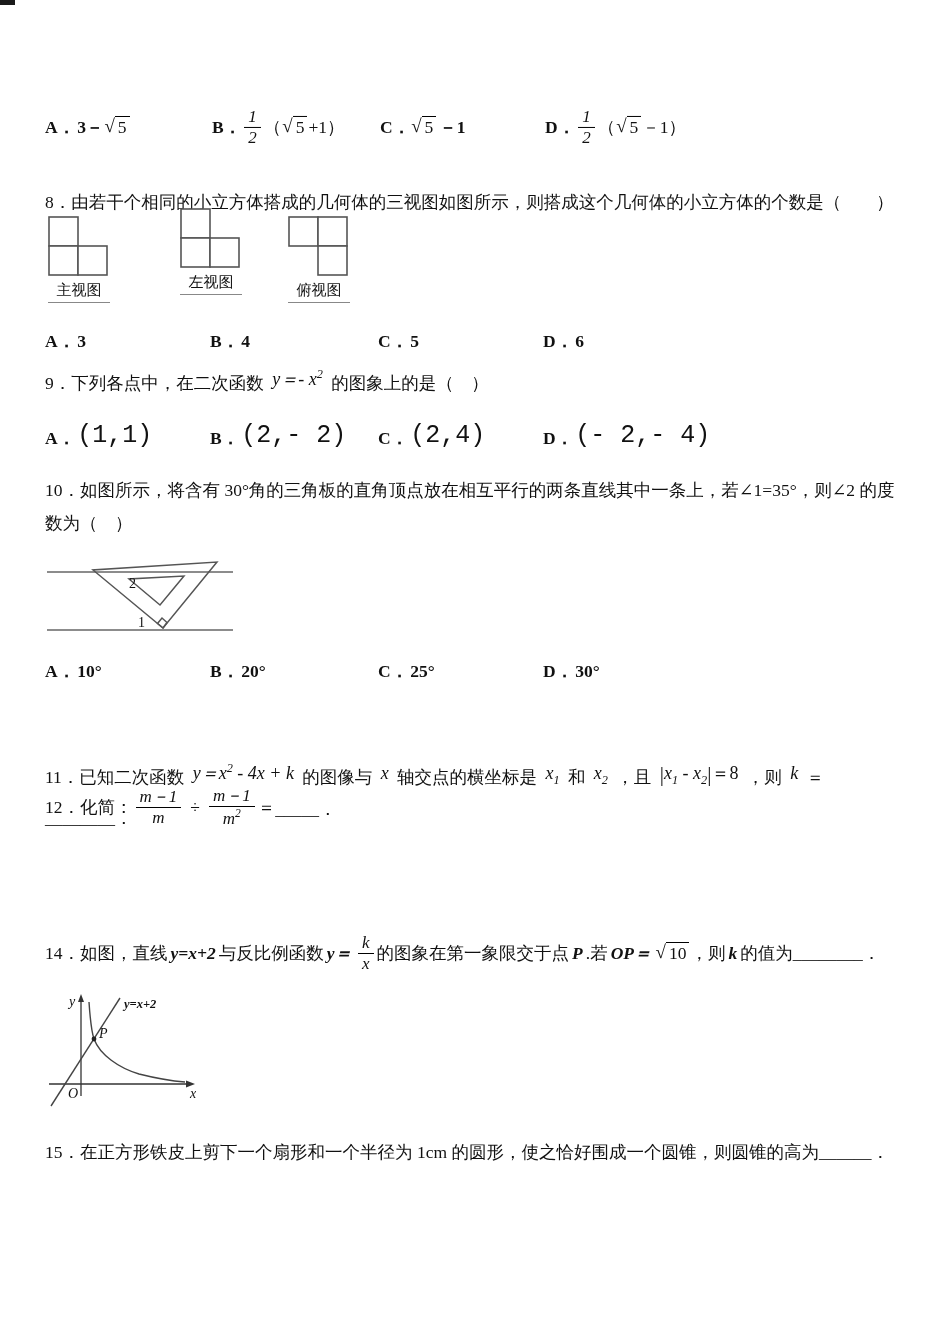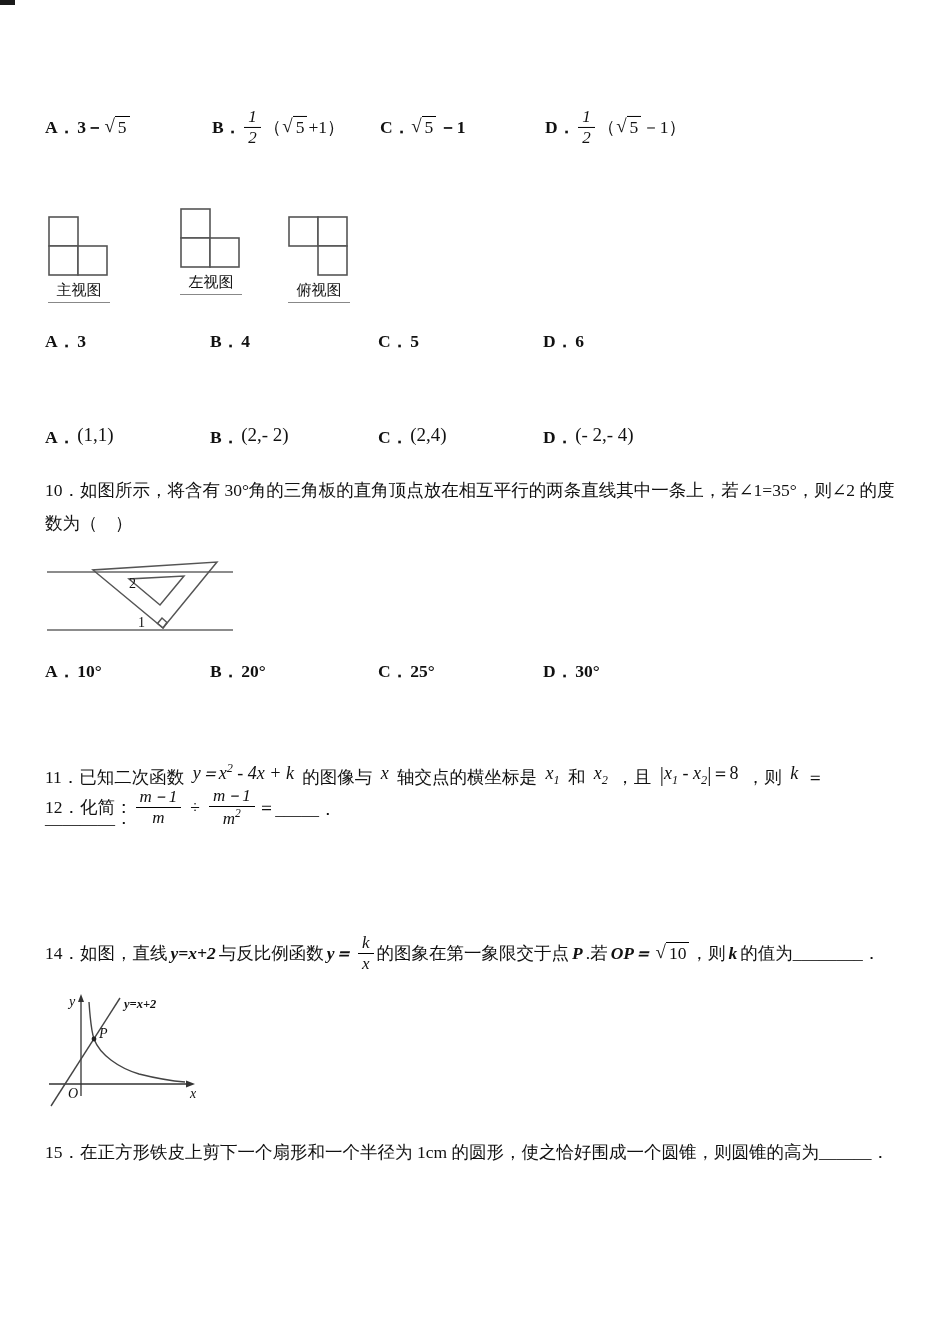--- a/index.html
+++ b/index.html
@@ -10,21 +10,21 @@
     color:#111;
   }
   .page { position:absolute; inset:0; background:#fff; overflow:hidden; }
   .artifact { position:absolute; left:0; top:0; width:15px; height:5px; background:#1a1a1a; }
 
   .row { position:absolute; left:0; width:950px; }
   .opt { position:absolute; top:50%; transform:translateY(-50%);
          display:inline-flex; align-items:center; font-size:17.5px; white-space:nowrap; }
   .olabel { font-weight:700; }
   .oval { font-weight:700; margin-left:2px; }
-  .oval-math { font-weight:400; font-size:19px; position:relative; top:-2px; margin-left:2px; }
+  .oval-math { font-weight:400; font-size:25px; position:relative; top:-2px; margin-left:2px;font-family:Liberation Mono, monospace; }
 
   .qtext { position:absolute; left:45px; width:862px; font-size:17.5px; line-height:1.9; }
 
   .frac { display:inline-flex; flex-direction:column; align-items:center;
           font-style:italic; line-height:1.15; margin:0 3px; font-size:17px; }
   .frac .fnum { border-bottom:1.4px solid #000; padding:0 4px; }
   .frac .fden { padding:0 3px; }
 
   .sqrt { display:inline-flex; align-items:flex-start; font-style:normal; margin:0 1px; }
   .sqrt .rsym { font-size:19px; line-height:1.15; transform:translateY(-1px); }
@@ -102,20 +102,21 @@
         </span>
       <span>（</span>
       <span class="sqrt">
           <span class="rsym">√</span>
           <span class="rad">5</span>
         </span>
       <span>－1）</span>
     </span>
   </div>
 
+  <div class="qtext" style="top:186px;">8．由若干个相同的小立方体搭成的几何体的三视图如图所示，则搭成这个几何体的小立方体的个数是（　　）</div>
 
   <div class="figwrap" style="left:48px;top:216px;align-items:flex-end;">
     <svg width="62" height="62">
       <rect class="vrect" x="1" y="1" width="29" height="29"></rect>
       <rect class="vrect" x="1" y="30" width="29" height="29"></rect>
       <rect class="vrect" x="30" y="30" width="29" height="29"></rect>
     </svg>
     <div class="figlabel">主视图</div>
   </div>
   <div class="figwrap" style="left:172px;top:208px;padding-left:8px;">
@@ -147,20 +148,25 @@
     <span class="opt" style="left:378px;">
         <span class="olabel">C．</span>
         <span class="oval">5</span>
       </span>
     <span class="opt" style="left:543px;">
         <span class="olabel">D．</span>
         <span class="oval">6</span>
       </span>
   </div>
 
+  <div class="qtext" style="top:366px;">
+    <span>9．下列各点中，在二次函数</span>
+    <span class="fml"><span class="mi">y</span><span>＝- </span><span class="mi">x</span><sup>2</sup></span>
+    <span>的图象上的是（　）</span>
+  </div>
 
   <div class="row" style="top:420px;height:34px;">
     <span class="opt" style="left:45px;">
         <span class="olabel">A．</span>
         <span class="oval-math">(1,1)</span>
       </span>
     <span class="opt" style="left:210px;">
         <span class="olabel">B．</span>
         <span class="oval-math">(2,- 2)</span>
       </span>

